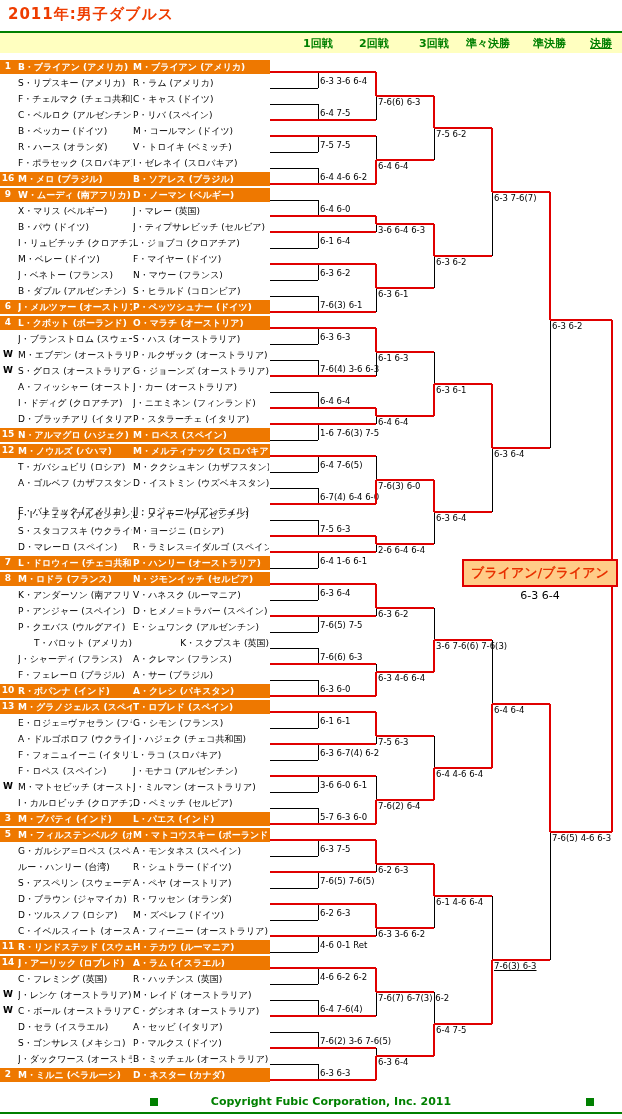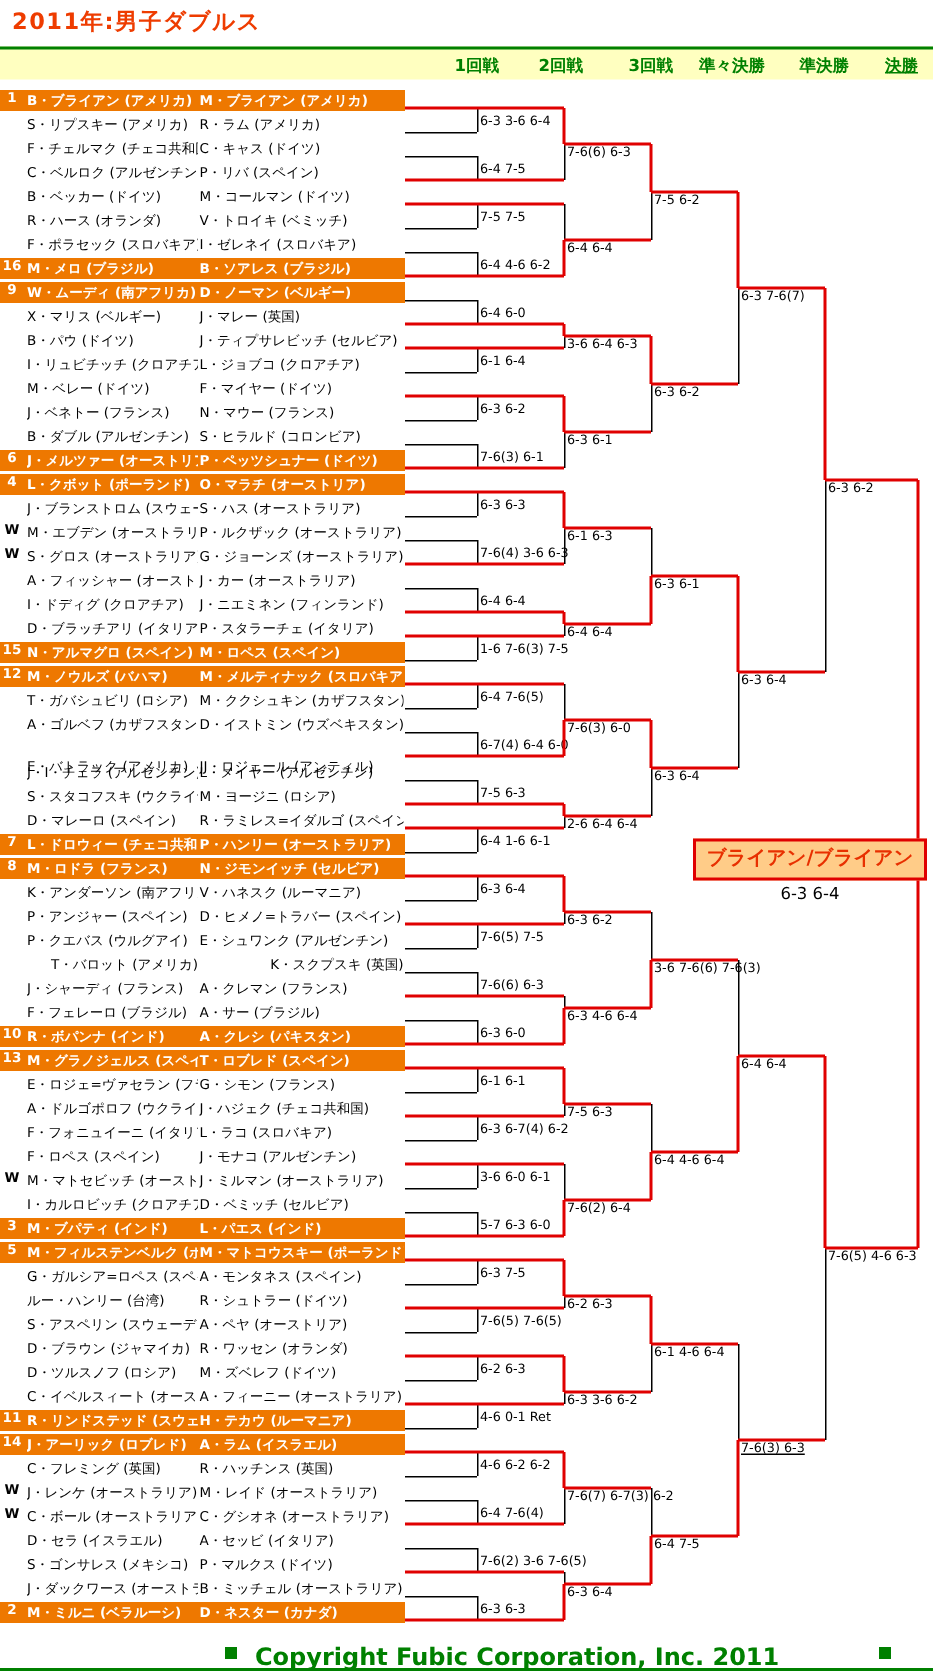--- a/index.html
+++ b/index.html
@@ -16,21 +16,21 @@
   .p1{position:absolute;left:18px;top:1px;width:114px;overflow:hidden;}
   .p2{position:absolute;left:133px;top:1px;width:136px;overflow:hidden;}
   .ln{position:absolute;}
   .sc{position:absolute;font-size:8.5px;color:#000;white-space:nowrap;line-height:9px;}
   #champbox{position:absolute;left:462px;top:559px;width:152px;height:24px;background:#ffcc88;
             border:2px solid #e00000;color:#e83000;font-size:13px;font-weight:bold;
             text-align:center;line-height:24px;white-space:nowrap;}
   #finalscore{position:absolute;left:462px;top:589px;width:156px;text-align:center;font-size:11px;color:#000;}
   #footer-line{position:absolute;left:0;top:1112px;width:622px;height:2px;background:#008000;}
   #copyright{position:absolute;left:150px;top:1095px;width:322px;text-align:center;
-             font-size:16px;font-weight:bold;color:#008000;white-space:nowrap;left:170px;}
+             font-size:11px;font-weight:bold;color:#008000;white-space:nowrap;left:170px;}
   .bullet{position:absolute;top:1098px;width:8px;height:8px;background:#008000;}
 </style>
 </head>
 <body>
 
 <div id="page">
   <div id="title">2011年:男子ダブルス</div>
 
   <div id="roundbar">
     <span class="rlabel" style="left: 303px;">1回戦</span>
@@ -152,21 +152,21 @@
         <span class="p1">I・ドディグ (クロアチア)</span>
         <span class="p2">J・ニエミネン (フィンランド)</span>
       </div>
       <div class="row" style="top: 412px;">
         <span class="seed"></span>
         <span class="p1">D・ブラッチアリ (イタリア)</span>
         <span class="p2">P・スタラーチェ (イタリア)</span>
       </div>
       <div class="row hl" style="top: 428px;">
         <span class="seed">15</span>
-        <span class="p1">N・アルマグロ (スペイン)</span>
+        <span class="p1">N・アルマグロ (ハジェク)</span>
         <span class="p2">M・ロペス (スペイン)</span>
       </div>
       <div class="row hl" style="top: 444px;">
         <span class="seed">12</span>
         <span class="p1">M・ノウルズ (バハマ)</span>
         <span class="p2">M・メルティナック (スロバキア)</span>
       </div>
       <div class="row" style="top: 460px;">
         <span class="seed"></span>
         <span class="p1">T・ガバシュビリ (ロシア)</span>

